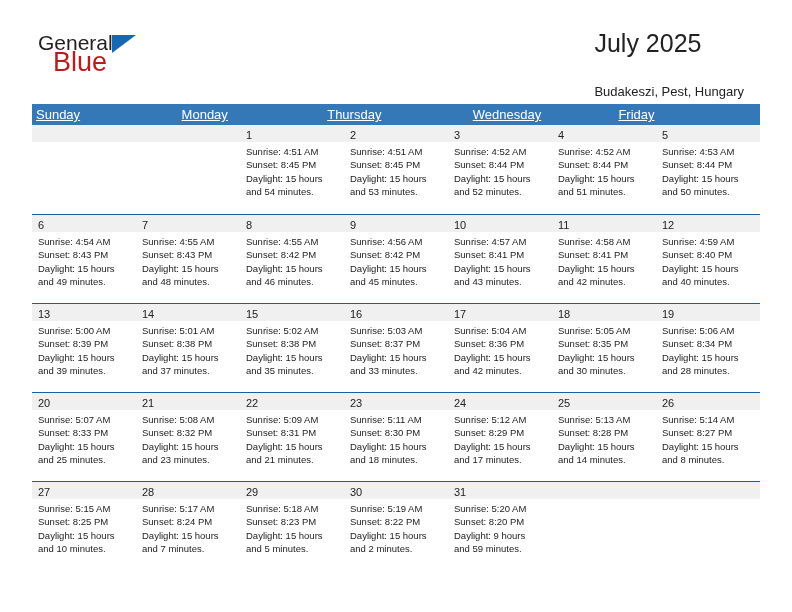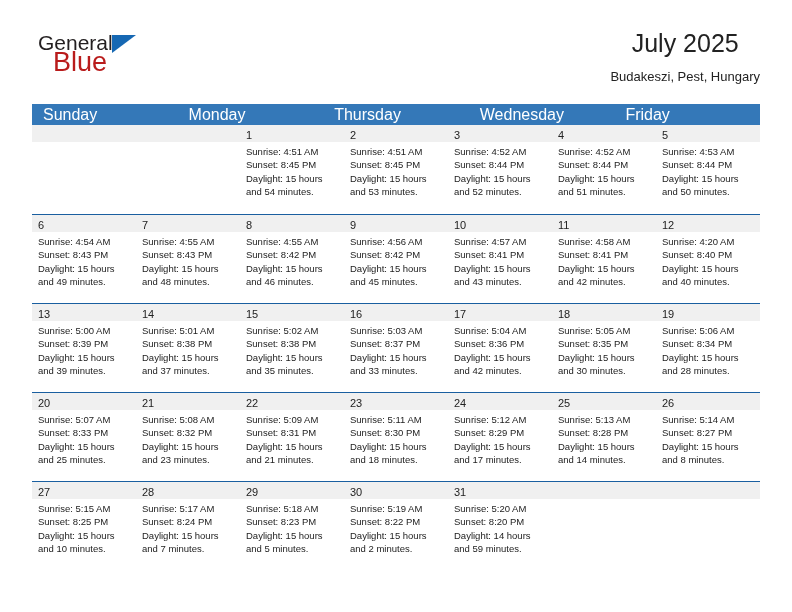--- a/index.html
+++ b/index.html
@@ -56,61 +56,62 @@
   .brand-blue {
     display: block;
     font-size: 27px;
     color: #b91c1c;
     line-height: 21px;
     margin-top: -2px;
     margin-left: 15px;
   }
   .title-block {
     position: absolute;
-    right: 0;
+    right: 16px;
     top: 0;
-    text-align: center;
+    text-align: left;
   }
   .cal-title {
     font-size: 25px;
     font-weight: 400;
     color: #222222;
     line-height: 30px;
     white-space: nowrap;
   }
   .cal-subtitle {
     font-size: 13px;
     font-weight: 400;
     color: #222222;
     line-height: 18px;
-    margin-top: 10px;
+    margin-top: 25px;
     white-space: nowrap;
   }
 
   
   .calendar {
     position: absolute;
     left: 32px;
     top: 104px;
     width: 728px;
   }
   .dow-row {
     display: flex;
     background: #3478b8;
     height: 21px;
   }
   .dow-cell {
     flex: 1 1 0;
     color: #ffffff;
-    font-size: 16px;
+    font-size: 13px;
     line-height: 21px;
-    padding-left: 11px;
+    padding-left: 4px;
     box-sizing: border-box;
     white-space: nowrap;
     overflow: hidden;
+    text-decoration: underline;
   }
   .week {
     display: flex;
     border-top: 1.6px solid #1a5fa0;
     height: 89px;
     box-sizing: border-box;
   }
   .week.first {
     border-top: none;
   }
@@ -272,21 +273,21 @@
             <div class="day-body">
               <div class="day-line">Sunrise: 4:58 AM</div>
               <div class="day-line">Sunset: 8:41 PM</div>
               <div class="day-line">Daylight: 15 hours</div>
               <div class="day-line">and 42 minutes.</div>
             </div>
           </div>
           <div class="day-cell">
             <div class="day-num-band"><span class="day-num">12</span></div>
             <div class="day-body">
-              <div class="day-line">Sunrise: 4:20 AM</div>
+              <div class="day-line">Sunrise: 4:59 AM</div>
               <div class="day-line">Sunset: 8:40 PM</div>
               <div class="day-line">Daylight: 15 hours</div>
               <div class="day-line">and 40 minutes.</div>
             </div>
           </div>
         </div>
         <div class="week">
           <div class="day-cell">
             <div class="day-num-band"><span class="day-num">13</span></div>
             <div class="day-body">
@@ -451,21 +452,21 @@
               <div class="day-line">Sunset: 8:22 PM</div>
               <div class="day-line">Daylight: 15 hours</div>
               <div class="day-line">and 2 minutes.</div>
             </div>
           </div>
           <div class="day-cell">
             <div class="day-num-band"><span class="day-num">31</span></div>
             <div class="day-body">
               <div class="day-line">Sunrise: 5:20 AM</div>
               <div class="day-line">Sunset: 8:20 PM</div>
-              <div class="day-line">Daylight: 14 hours</div>
+              <div class="day-line">Daylight: 9 hours</div>
               <div class="day-line">and 59 minutes.</div>
             </div>
           </div>
           <div class="day-cell empty">
             <div class="day-num-band"><span class="day-num"></span></div>
           </div>
           <div class="day-cell empty">
             <div class="day-num-band"><span class="day-num"></span></div>
           </div>
         </div>

